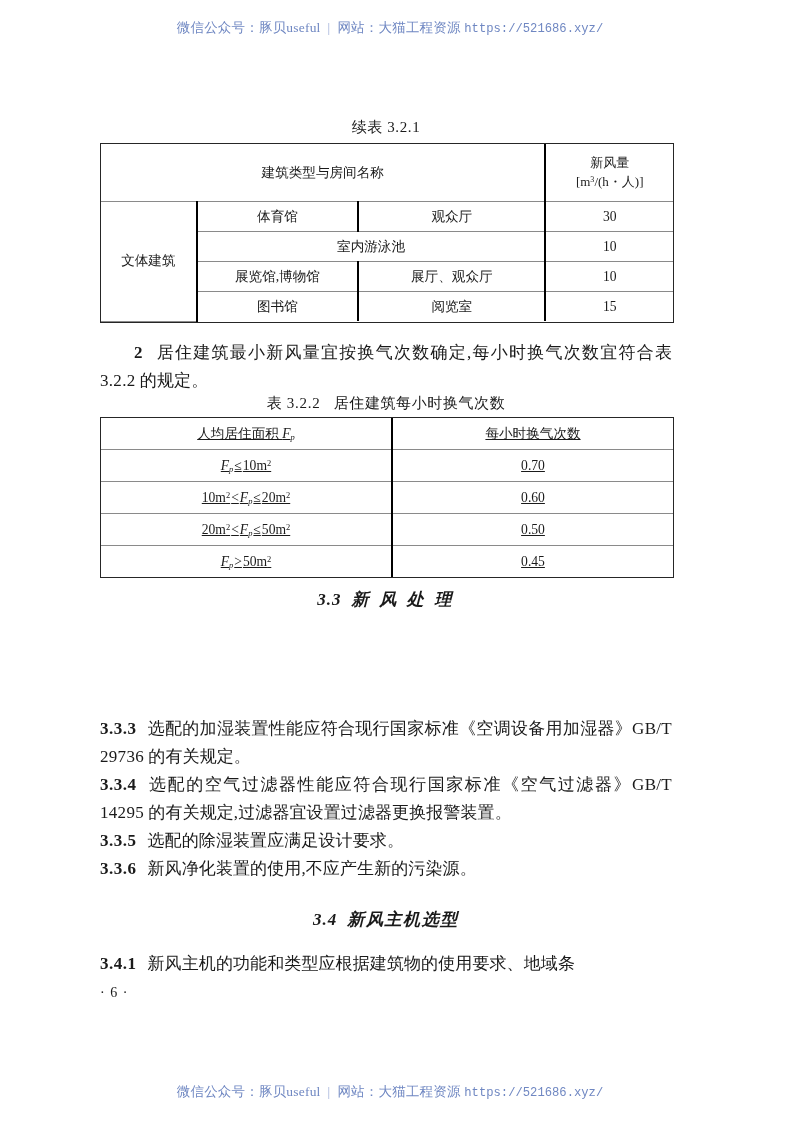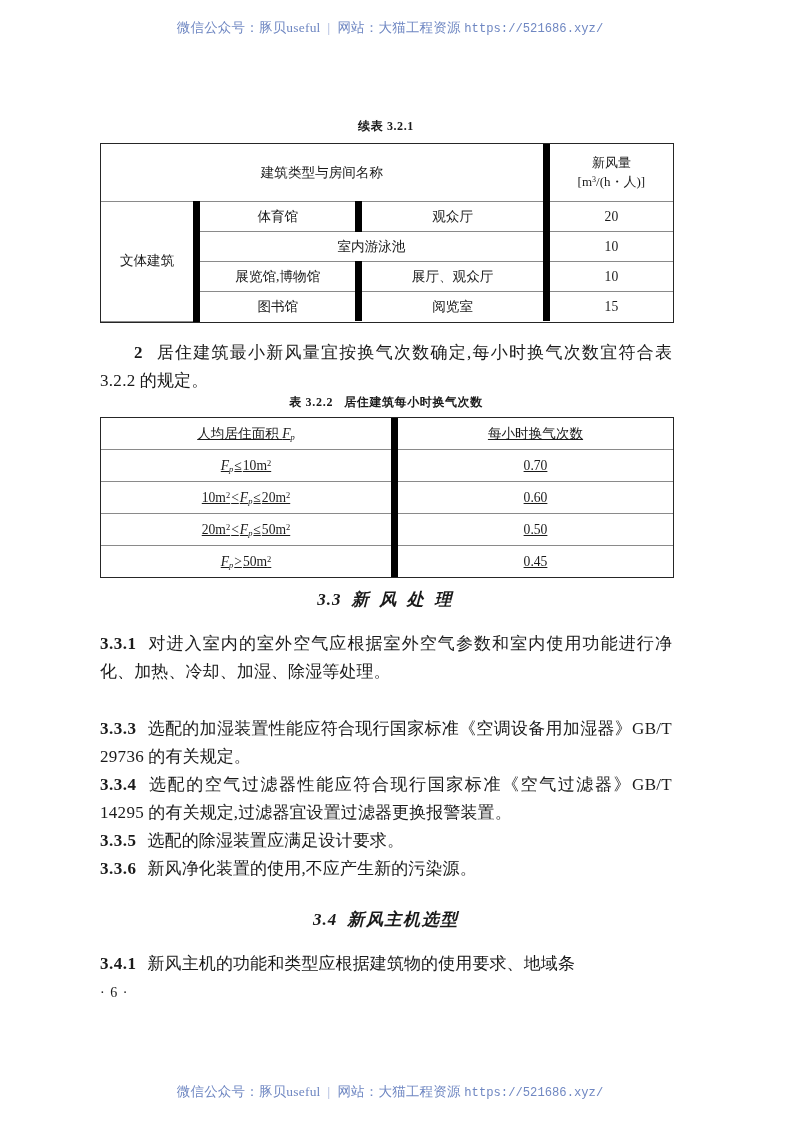--- a/index.html
+++ b/index.html
@@ -49,22 +49,22 @@
     position: absolute;
     left: 100px;
     top: 0;
     width: 572px;
     height: 1131px;
   }
 
   
   .tbl-caption {
     text-align: center;
-    font-weight: bold;
-    font-size: 12px;
+    font-weight: normal;
+    font-size: 15px;
     letter-spacing: 0.6px;
   }
   .tbl-caption .num { letter-spacing: 0.8px; }
 
   
   table {
     border-collapse: collapse;
     width: 100%;
     font-size: 13.6px;
   }
@@ -73,21 +73,21 @@
     text-align: center;
     font-weight: normal;
     padding: 0;
     vertical-align: middle;
   }
   
   .tbl-frame {
     border: 1.6px solid #262626;
   }
   .tbl-frame table td {
-    border-right: 7px solid #000000;
+    border-right: 2px solid #000000;
     border-bottom: 1px solid #8a8a8a;
     border-top: none;
     border-left: none;
   }
   .tbl-frame table tr td:last-child { border-right: none; }
   .tbl-frame table tr:last-child td { border-bottom: none; }
 
   
   #table-321 td { height: 29px; }
   #table-321 .hdr { height: 57px; line-height: 1.45; }
@@ -177,21 +177,21 @@
           <td class="hdr" colspan="3" style="width:427px;">建筑类型与房间名称</td>
           <td class="hdr" style="width:123px;">
             <span class="unit-line">新风量</span>
             <span class="unit-line">[m<sup>3</sup>/(h・人)]</span>
           </td>
         </tr>
         <tr>
           <td rowspan="4" style="width:92px;">文体建筑</td>
           <td style="width:155px;">体育馆</td>
           <td style="width:180px;margin-top:16px;">观众厅</td>
-          <td>20</td>
+          <td>30</td>
         </tr>
         <tr>
           <td colspan="2">室内游泳池</td>
           <td>10</td>
         </tr>
         <tr>
           <td>展览馆,博物馆</td>
           <td>展厅、观众厅</td>
           <td>10</td>
         </tr>
@@ -236,23 +236,20 @@
           <td>0.45</td>
         </tr>
       </tbody>
     </table>
   </div>
 
   <div class="blk" style="top:588px;">
     <h2 class="section"><span class="sec-num">3.3</span><span>新 风 处 理</span></h2>
   </div>
 
-  <div class="blk" style="top:630px;">
-    <p class="body"><span class="clause-no">3.3.1</span><span>对进入室内的室外空气应根据室外空气参数和室内使用功能进行净化、加热、冷却、加湿、除湿等处理。</span></p>
-  </div>
 
 
   <div class="blk" style="top:715px;">
     <p class="body"><span class="clause-no">3.3.3</span><span>选配的加湿装置性能应符合现行国家标准《空调设备用加湿器》<span class="latin">GB/T 29736</span> 的有关规定。</span></p>
   </div>
 
   <div class="blk" style="top:771px;">
     <p class="body"><span class="clause-no">3.3.4</span><span>选配的空气过滤器性能应符合现行国家标准《空气过滤器》<span class="latin">GB/T 14295</span> 的有关规定,过滤器宜设置过滤器更换报警装置。</span></p>
   </div>
 

